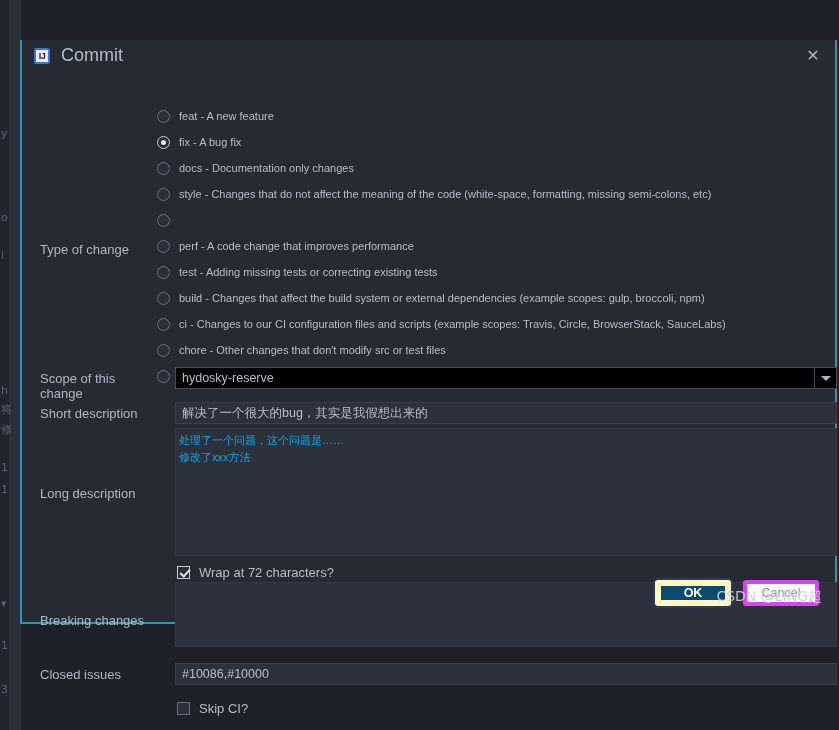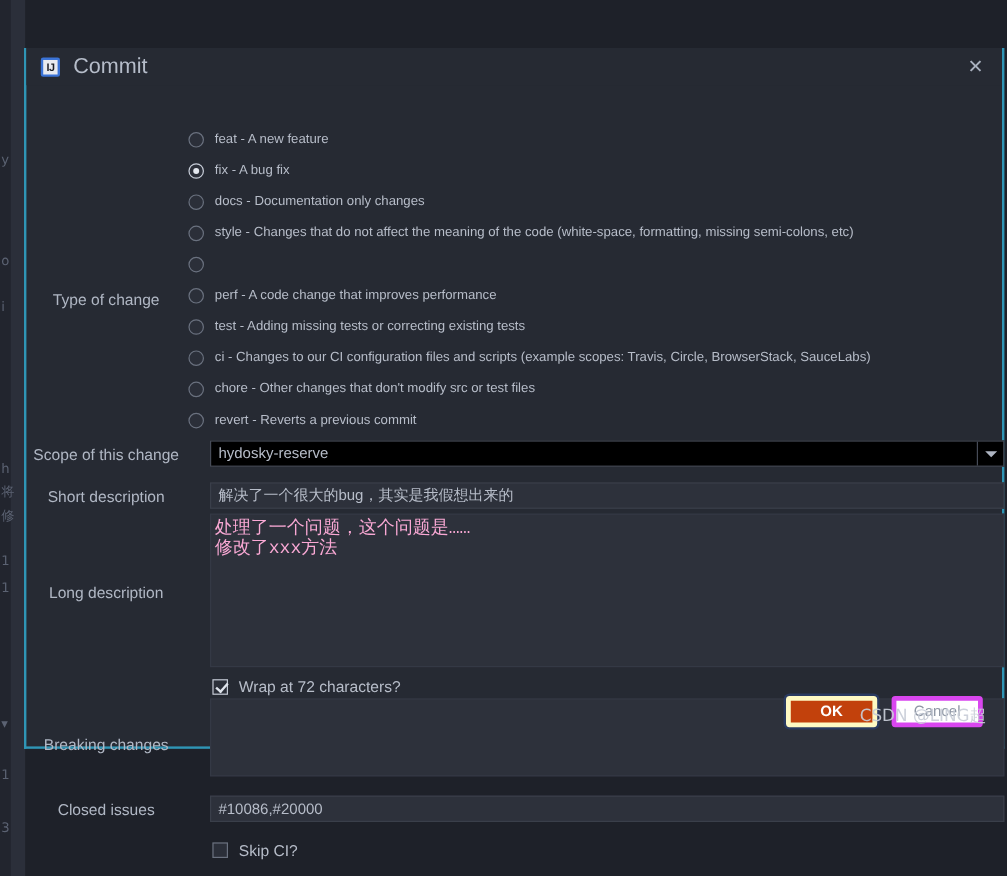--- a/index.html
+++ b/index.html
@@ -100,22 +100,22 @@
 
   
   #form {
     position: relative;
     height: 645px;
   }
   .field-label {
     position: absolute;
     left: 0;
     width: 131px;
-    text-align: center;
-    padding-left: 2px;
+    text-align: left;
+    padding-left: 18px;
     color: #b0b7c4;
     font-size: 13px;
     box-sizing: border-box;
   }
 
   
   #radios {
     position: absolute;
     left: 135px;
     top: 32px;
@@ -210,26 +210,26 @@
   }
 
   
   .textarea {
     position: absolute;
     left: 153px;
     width: 662px;
     background: #2d313b;
     border: 1px solid #343945;
     box-sizing: border-box;
-    color: #f9a8d4;
-    font-size: 15px;
+    color: #0ea5e9;
+    font-size: 11px;
     line-height: 17px;
     padding: 3px 0 0 3px;
     overflow: hidden;
-    font-family: Liberation Mono, monospace;
+    font-family: Liberation Sans, sans-serif;
   }
   .textarea div { white-space: pre; }
 
   
   .checkrow {
     position: absolute;
     left: 155px;
     display: flex;
     align-items: center;
     height: 18px;
@@ -278,24 +278,24 @@
     display: flex;
     align-items: center;
     justify-content: center;
     box-sizing: border-box;
     cursor: pointer;
     font-family: "Liberation Sans", sans-serif;
   }
   #ok-button {
     right: 104px;
     width: 76px;
-    background: #c2410c;
+    background: #0c4a6e;
     color: #ffffff;
     font-weight: bold;
-    border: 4px solid #fef9c3;
+    border: 6px solid #fef9c3;
     box-shadow: 0 0 0 2px #2a3a60;
   }
   #cancel-button {
     right: 16px;
     width: 76px;
     background: #ffffff;
     color: #8d95a3;
     border: 4px solid #d946ef;
   }
 
@@ -365,20 +365,24 @@
         <div class="radio-row">
           <span class="radio-mark"></span>
           <span class="radio-label">perf - A code change that improves performance</span>
         </div>
         <div class="radio-row">
           <span class="radio-mark"></span>
           <span class="radio-label">test - Adding missing tests or correcting existing tests</span>
         </div>
         <div class="radio-row">
           <span class="radio-mark"></span>
+          <span class="radio-label">build - Changes that affect the build system or external dependencies (example scopes: gulp, broccoli, npm)</span>
+        </div>
+        <div class="radio-row">
+          <span class="radio-mark"></span>
           <span class="radio-label">ci - Changes to our CI configuration files and scripts (example scopes: Travis, Circle, BrowserStack, SauceLabs)</span>
         </div>
         <div class="radio-row">
           <span class="radio-mark"></span>
           <span class="radio-label">chore - Other changes that don't modify src or test files</span>
         </div>
         <div class="radio-row">
           <span class="radio-mark"></span>
           <span class="radio-label">revert - Reverts a previous commit</span>
         </div>
@@ -405,21 +409,21 @@
         <span class="check-mark"></span>
         <span class="check-label">Wrap at 72 characters?</span>
       </div>
 
       <div class="field-label" style="top:542px;">Breaking changes</div>
       <div class="textarea" style="top:511px; height:65px;">
         <div></div>
       </div>
 
       <div class="field-label" style="top:596px;">Closed issues</div>
-      <div class="text-input" style="top:592px;">#10086,#20000</div>
+      <div class="text-input" style="top:592px;">#10086,#10000</div>
 
       <div class="checkrow" style="top:628px;">
         <span class="check-mark"></span>
         <span class="check-label">Skip CI?</span>
       </div>
 
     </div>
 
     <div id="footer">
       <div class="btn" id="ok-button">OK</div>

